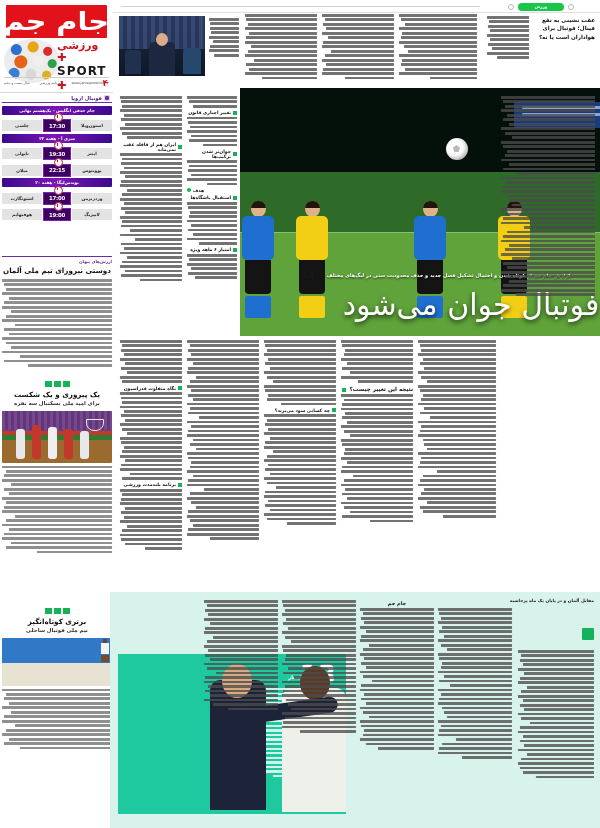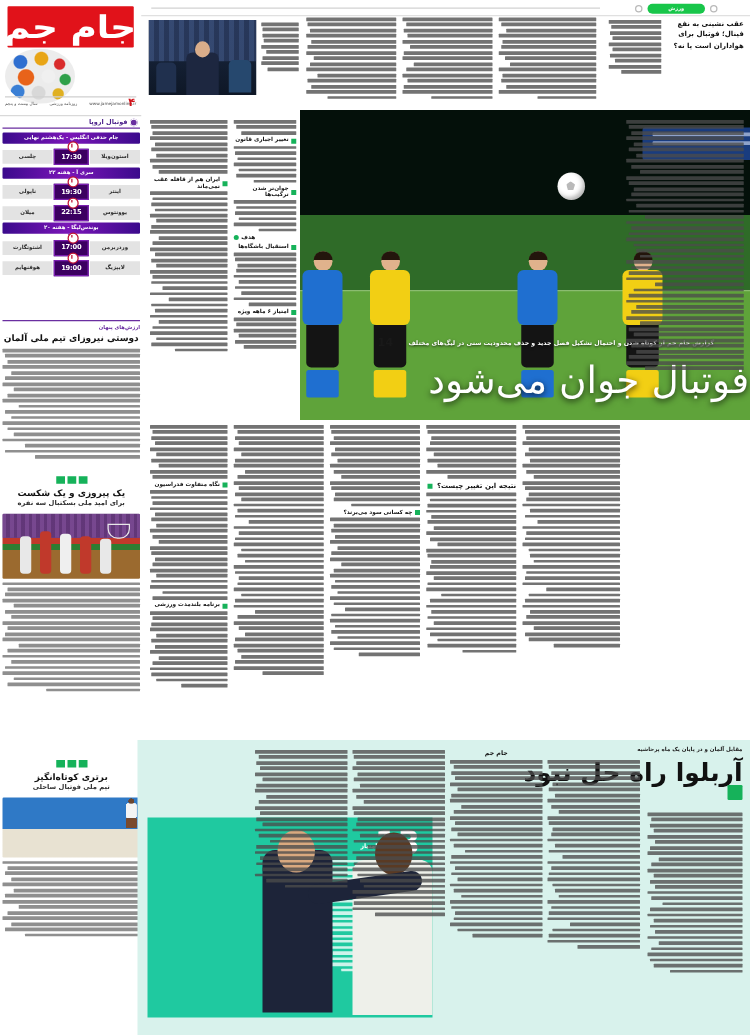--- a/index.html
+++ b/index.html
@@ -185,20 +185,28 @@
 </head>
 <body>
 
 <div class="page">
 
   <div class="masthead">
     <div class="logo-red">
       <span>جام جم</span>
     </div>
     <div class="logo-balls"></div>
+    <div class="logo-sport">
+      <div class="sp-fa">
+        <span>ورزشی</span> <span class="sp-cross">✚</span>
+      </div>
+      <div class="sp-en">
+        <span>SPORT</span> <span class="sp-cross">✚</span>
+      </div>
+    </div>
     <div class="mast-strip">
       <span class="mini">www.jamejamonline.ir</span>
       <span class="mini">روزنامه ورزشی</span>
       <span class="mini">سال بیست و پنجم</span>
     </div>
     <div class="pagenum">۴</div>
   </div>
 
   <div class="topbar">
     <div class="rule"></div>
@@ -961,21 +969,20 @@
       <i class="w100"></i>
     <i class="w96"></i>
       <i class="w92"></i>
       <i class="w98"></i>
       <i class="w100"></i>
       <i class="w84"></i>
   </div>
 
   <div class="mint">
     <div class="mint-kicker">مقابل آلمان و در پایان یک ماه پرحاشیه</div>
-    <div class="mint-title">آربلوا راه حل نبود</div>
     <div class="logo-badge" style="right:6px;top:36px;"></div>
 
     <div class="teal-box">
       <div class="big13">13</div>
       <div class="big13-lab">امتیاز</div>
       <div class="lines tiny" style="position:absolute;right:8px;top:34px;width:86px;--lh:2.4px;--gap:2.2px;">
         <i class="w100" style="background:#fff"></i>
           <i class="w96" style="background:#fff"></i>
         <i class="w98" style="background:#fff"></i>
           <i class="w94" style="background:#fff"></i>

